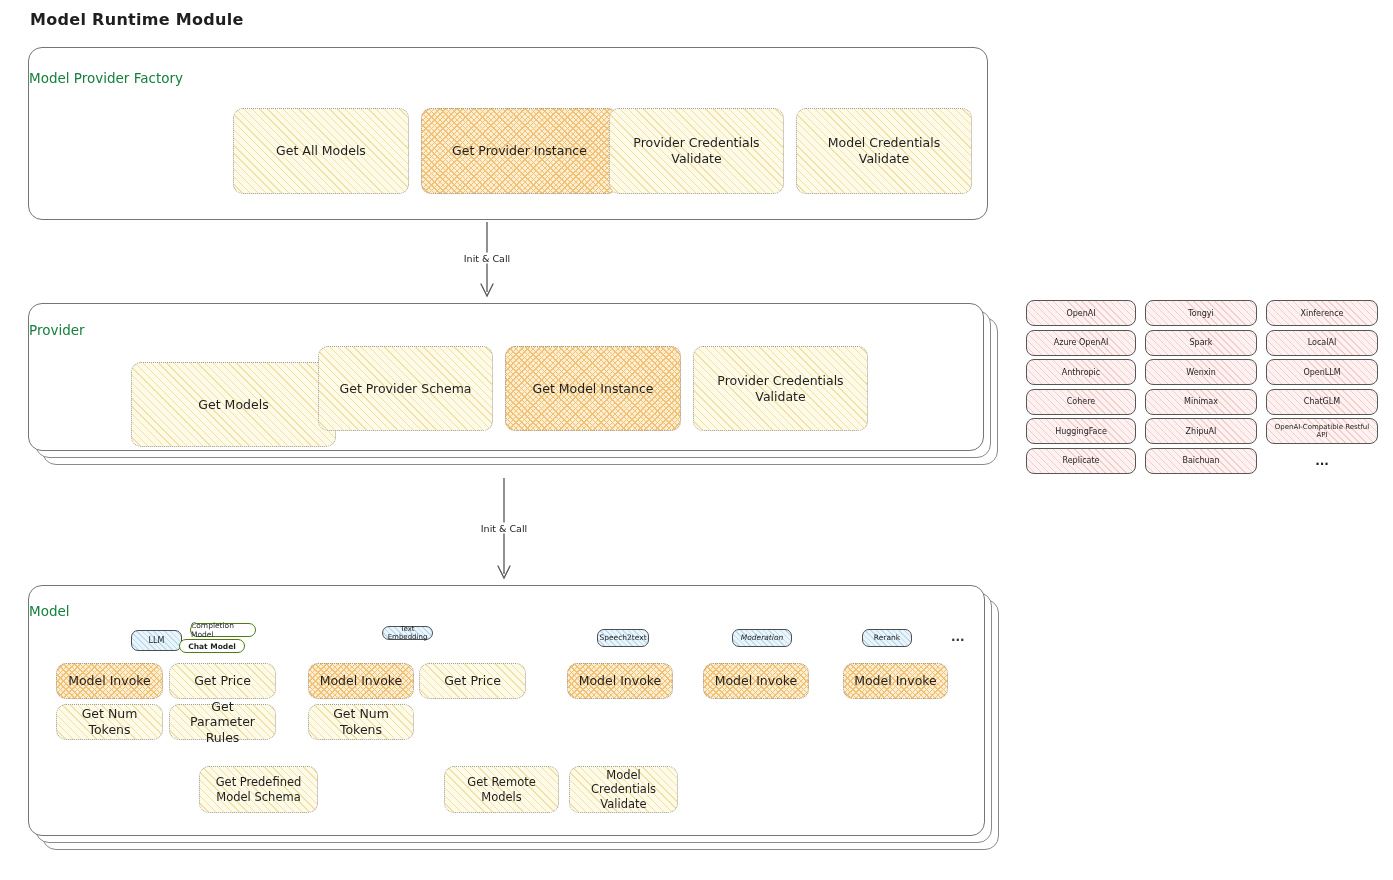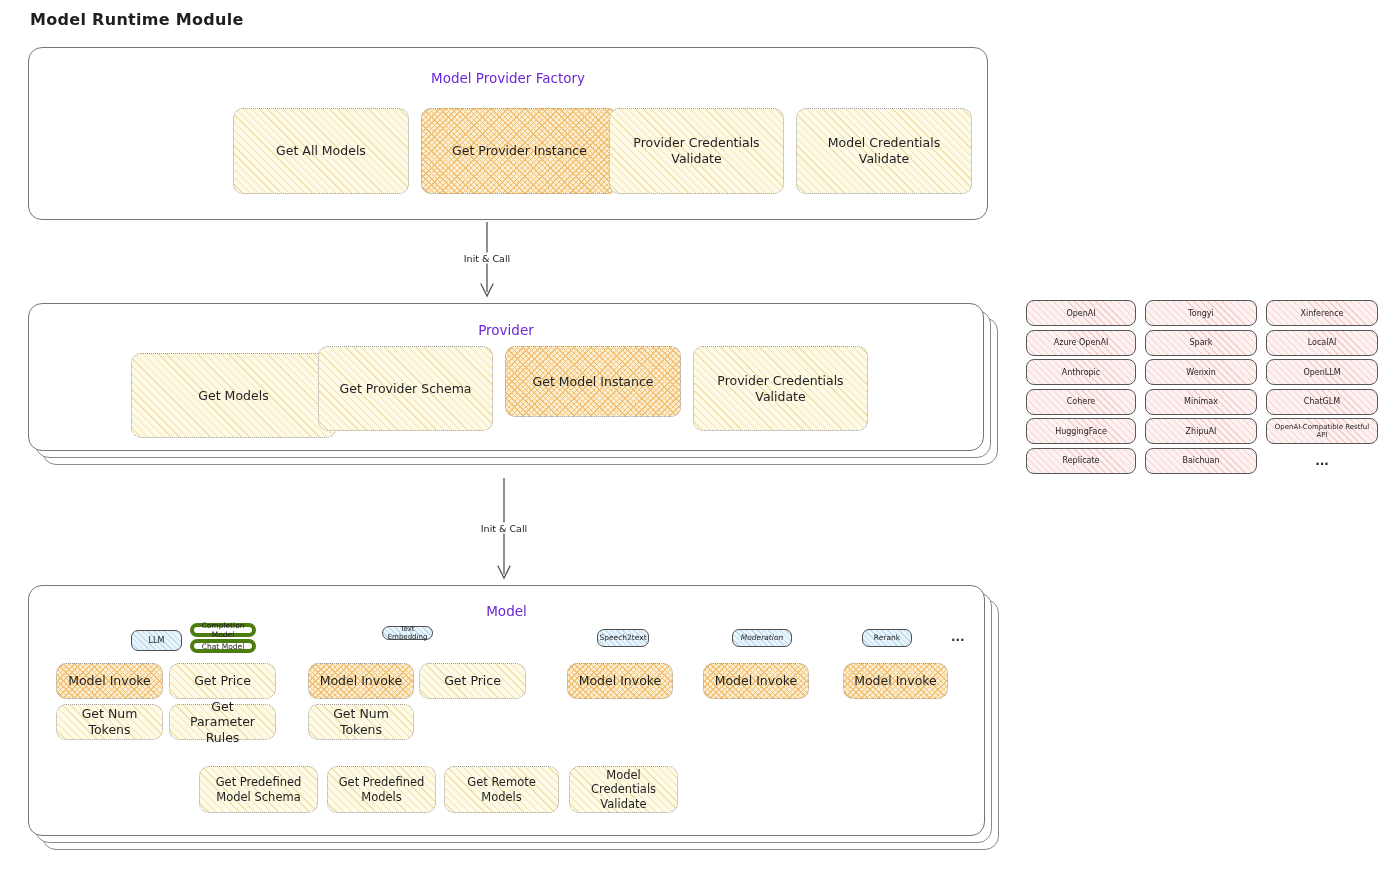--- a/index.html
+++ b/index.html
@@ -10,21 +10,21 @@
     --box-border:#757575;  --ink:#1f1f1f;
   }
   *{box-sizing:border-box;margin:0;padding:0;}
   body{background:#ffffff;font-family:"DejaVu Sans","Liberation Sans",sans-serif;color:var(--ink);}
   .canvas{position:relative;width:1393px;height:880px;background:#fff;overflow:hidden;}
 
   .page-title{position:absolute;left:30px;top:10px;font-size:16px;font-weight:bold;letter-spacing:.3px;}
 
   .box{position:absolute;background:#fff;border:1.6px solid var(--box-border);border-radius:14px;}
   .stack-layer{position:absolute;background:#fff;border:1.4px solid #8a8a8a;border-radius:14px;}
-  .box-title{position:absolute;left:0;right:0;text-align:center;font-size:13.5px;color:#6d28d9;}
+  .box-title{position:absolute;left:0;right:0;font-size:13.5px;color:#15803d;}
 
   .ybtn{
     position:absolute;display:flex;align-items:center;justify-content:center;text-align:center;
     border:1.4px dotted #9e9e9e;border-radius:10px;font-size:12.5px;line-height:1.25;padding:2px 8px;
     background:repeating-linear-gradient(45deg,var(--yellow-hatch) 0 1px,transparent 1px 5.5px),var(--yellow-fill);
   }
   .ybtn.hl{
     background:
       repeating-linear-gradient(45deg,var(--orange-hatch) 0 1px,transparent 1px 4px),
       repeating-linear-gradient(135deg,var(--orange-hatch) 0 1px,transparent 1px 4px),
@@ -39,22 +39,22 @@
   }
   .pill-pink.tiny{font-size:7px;}
   .grid-more{display:flex;align-items:center;justify-content:center;font-size:12px;font-weight:bold;}
 
   .pill-blue{
     position:absolute;display:flex;align-items:center;justify-content:center;text-align:center;
     border:1.3px solid #4e4e4e;border-radius:7px;font-size:7.5px;line-height:1.15;padding:1px 2px;
     background:repeating-linear-gradient(45deg,var(--blue-hatch) 0 1px,transparent 1px 4px),var(--blue-fill);
   }
   .pill-white{
-    position:absolute;display:flex;align-items:center;justify-content:center;text-align:center;
-    border:4px solid #4d7c0f;border-radius:7px;font-size:7.5px;background:#fff;
+    position:absolute;display:flex;align-items:center;justify-content:center;
+    border:1px solid #4d7c0f;border-radius:7px;font-size:7.5px;background:#fff;
   }
   .ellipsis{position:absolute;font-size:12px;font-weight:bold;color:#333;}
 
   .arrow{position:absolute;}
   .arrow-label{
     position:absolute;background:#fff;font-size:9.5px;padding:0 3px;white-space:nowrap;
     transform:translate(-50%,-50%);color:#222;
   }
 
   .provider-grid{
@@ -82,23 +82,23 @@
       <line x1="10" y1="0" x2="10" y2="70" stroke="#555" stroke-width="1.3"></line>
       <path d="M4,62 L10,74 L16,62" fill="none" stroke="#555" stroke-width="1.3" stroke-linecap="round"></path>
     </svg>
     <div class="arrow-label" style="left:10px;top:36px;">Init &amp; Call</div>
   </div>
 
   <div class="stack-layer" style="left:42px;top:317px;width:956px;height:148px;"></div>
   <div class="stack-layer" style="left:35px;top:310px;width:956px;height:148px;"></div>
   <div class="box" style="left:28px;top:303px;width:956px;height:148px;">
     <div class="box-title" style="top:18px;">Provider</div>
-    <div class="ybtn" style="left:102px;top:49px;width:205px;height:85px;">Get Models</div>
+    <div class="ybtn" style="left:102px;top:58px;width:205px;height:85px;">Get Models</div>
     <div class="ybtn" style="left:289px;top:42px;width:175px;height:85px;">Get Provider Schema</div>
-    <div class="ybtn hl" style="left:476px;top:42px;width:176px;height:71px;">Get Model Instance</div>
+    <div class="ybtn hl" style="left:476px;top:42px;width:176px;height:85px;">Get Model Instance</div>
     <div class="ybtn" style="left:664px;top:42px;width:175px;height:85px;">Provider Credentials Validate</div>
   </div>
 
   <div class="provider-grid">
     <div class="pill-pink">OpenAI</div>
     <div class="pill-pink">Tongyi</div>
     <div class="pill-pink">Xinference</div>
     <div class="pill-pink">Azure OpenAI</div>
     <div class="pill-pink">Spark</div>
     <div class="pill-pink">LocalAI</div>
@@ -124,38 +124,37 @@
     <div class="arrow-label" style="left:10px;top:50px;">Init &amp; Call</div>
   </div>
 
   <div class="stack-layer" style="left:42px;top:599px;width:957px;height:251px;"></div>
   <div class="stack-layer" style="left:35px;top:592px;width:957px;height:251px;"></div>
   <div class="box" style="left:28px;top:585px;width:957px;height:251px;">
     <div class="box-title" style="top:17px;">Model</div>
 
     <div class="pill-blue" style="left:102px;top:44px;width:51px;height:21px;font-size:8px;">LLM</div>
     <div class="pill-white" style="left:161px;top:37px;width:66px;height:14px;">Completion Model</div>
-    <div class="pill-white" style="left:161px;top:53px;width:66px;height:14px;">Chat Model</div>
+    <div class="pill-white" style="left:150px;top:53px;width:66px;height:14px;font-weight:bold;">Chat Model</div>
     <div class="pill-blue" style="left:353px;top:40px;width:51px;height:14px;font-size:7px;">Text Embedding</div>
     <div class="pill-blue" style="left:568px;top:43px;width:52px;height:18px;border-radius:7px;">Speech2text</div>
     <div class="pill-blue" style="left:703px;top:43px;width:60px;height:18px;font-style:italic;">Moderation</div>
     <div class="pill-blue" style="left:833px;top:43px;width:50px;height:18px;text-align:center;">Rerank</div>
     <div class="ellipsis" style="left:922px;top:44px;">...</div>
 
     <div class="ybtn hl" style="left:27px;top:77px;width:107px;height:36px;">Model Invoke</div>
     <div class="ybtn" style="left:140px;top:77px;width:107px;height:36px;">Get Price</div>
     <div class="ybtn hl" style="left:279px;top:77px;width:106px;height:36px;">Model Invoke</div>
     <div class="ybtn" style="left:390px;top:77px;width:107px;height:36px;">Get Price</div>
     <div class="ybtn hl" style="left:538px;top:77px;width:106px;height:36px;">Model Invoke</div>
     <div class="ybtn hl" style="left:674px;top:77px;width:106px;height:36px;">Model Invoke</div>
     <div class="ybtn hl" style="left:814px;top:77px;width:105px;height:36px;">Model Invoke</div>
 
     <div class="ybtn" style="left:27px;top:118px;width:107px;height:36px;">Get Num Tokens</div>
     <div class="ybtn" style="left:140px;top:118px;width:107px;height:36px;">Get Parameter Rules</div>
     <div class="ybtn" style="left:279px;top:118px;width:106px;height:36px;">Get Num Tokens</div>
 
     <div class="ybtn small" style="left:170px;top:180px;width:119px;height:47px;">Get Predefined Model Schema</div>
-    <div class="ybtn small" style="left:298px;top:180px;width:109px;height:47px;">Get Predefined Models</div>
     <div class="ybtn small" style="left:415px;top:180px;width:115px;height:47px;">Get Remote Models</div>
     <div class="ybtn small" style="left:540px;top:180px;width:109px;height:47px;">Model Credentials Validate</div>
   </div>
 
 </div>
 
 </body></html>

